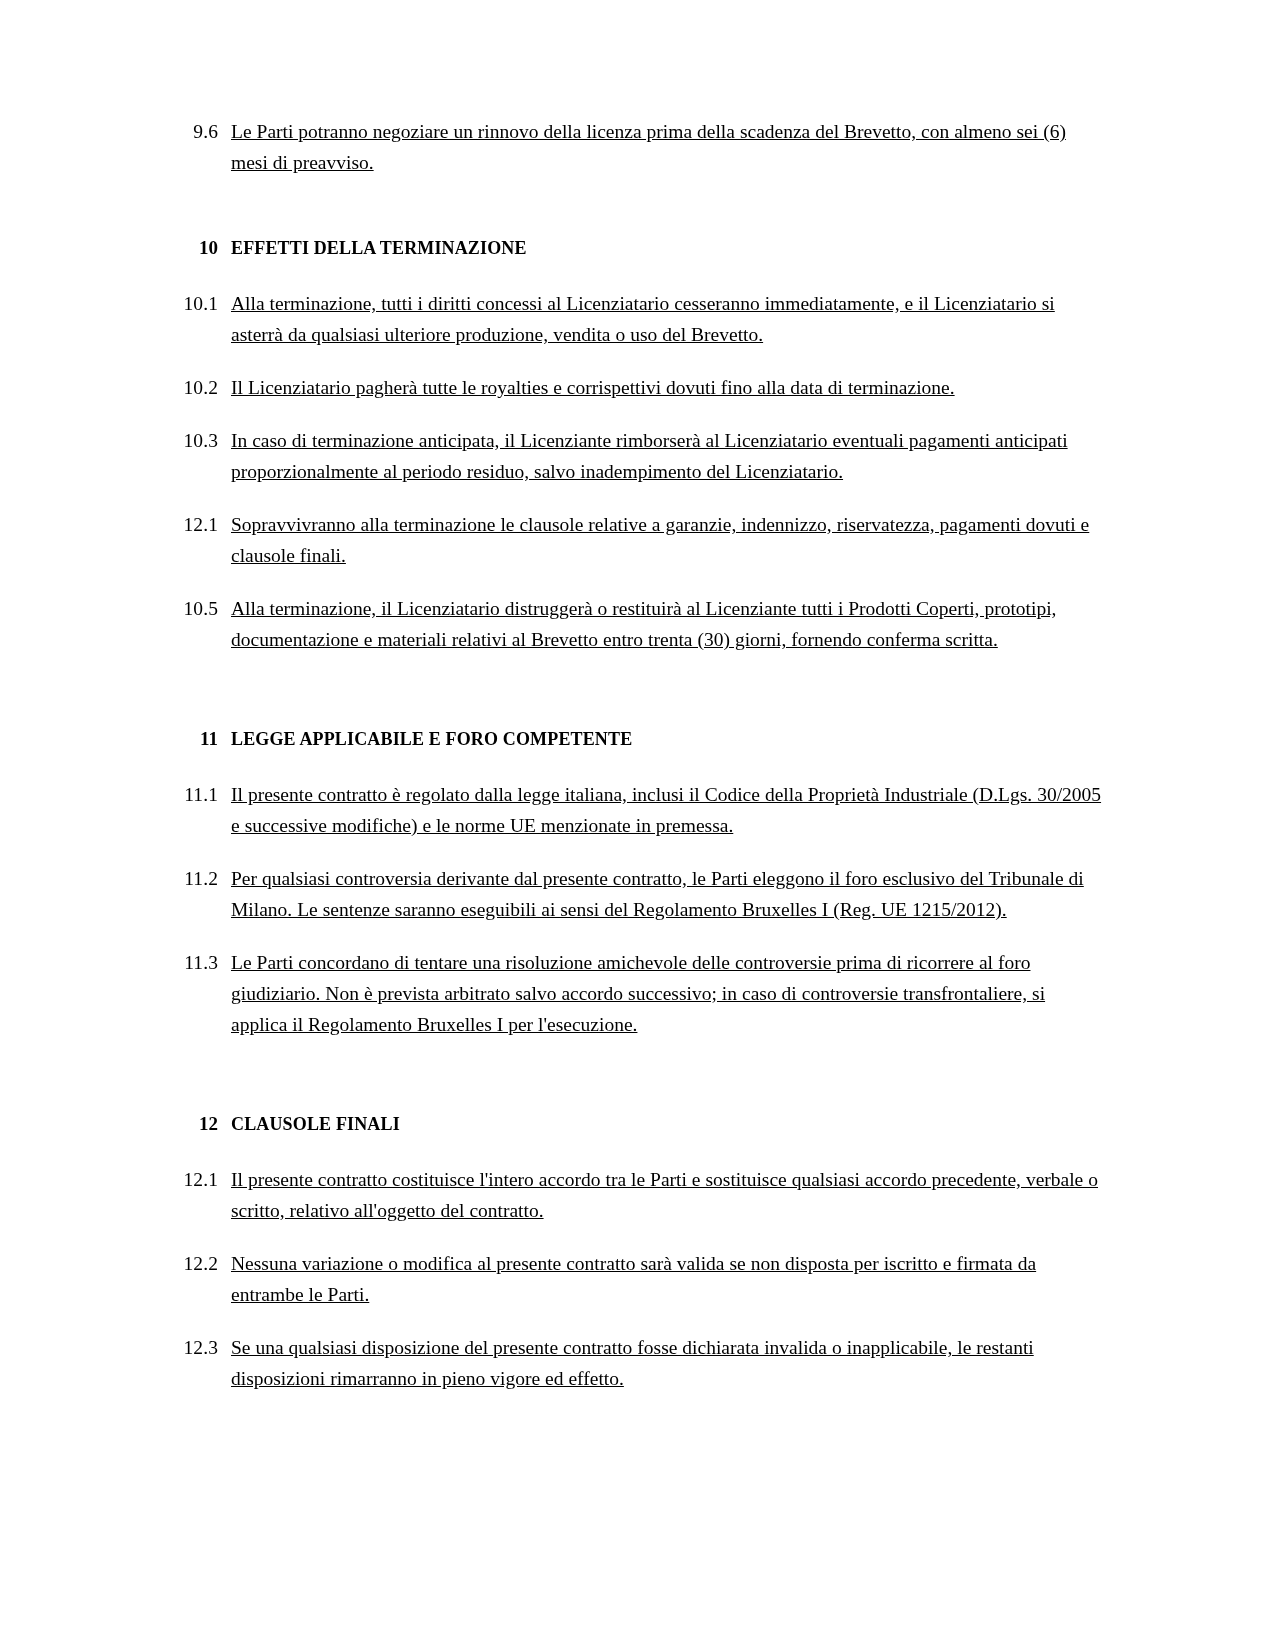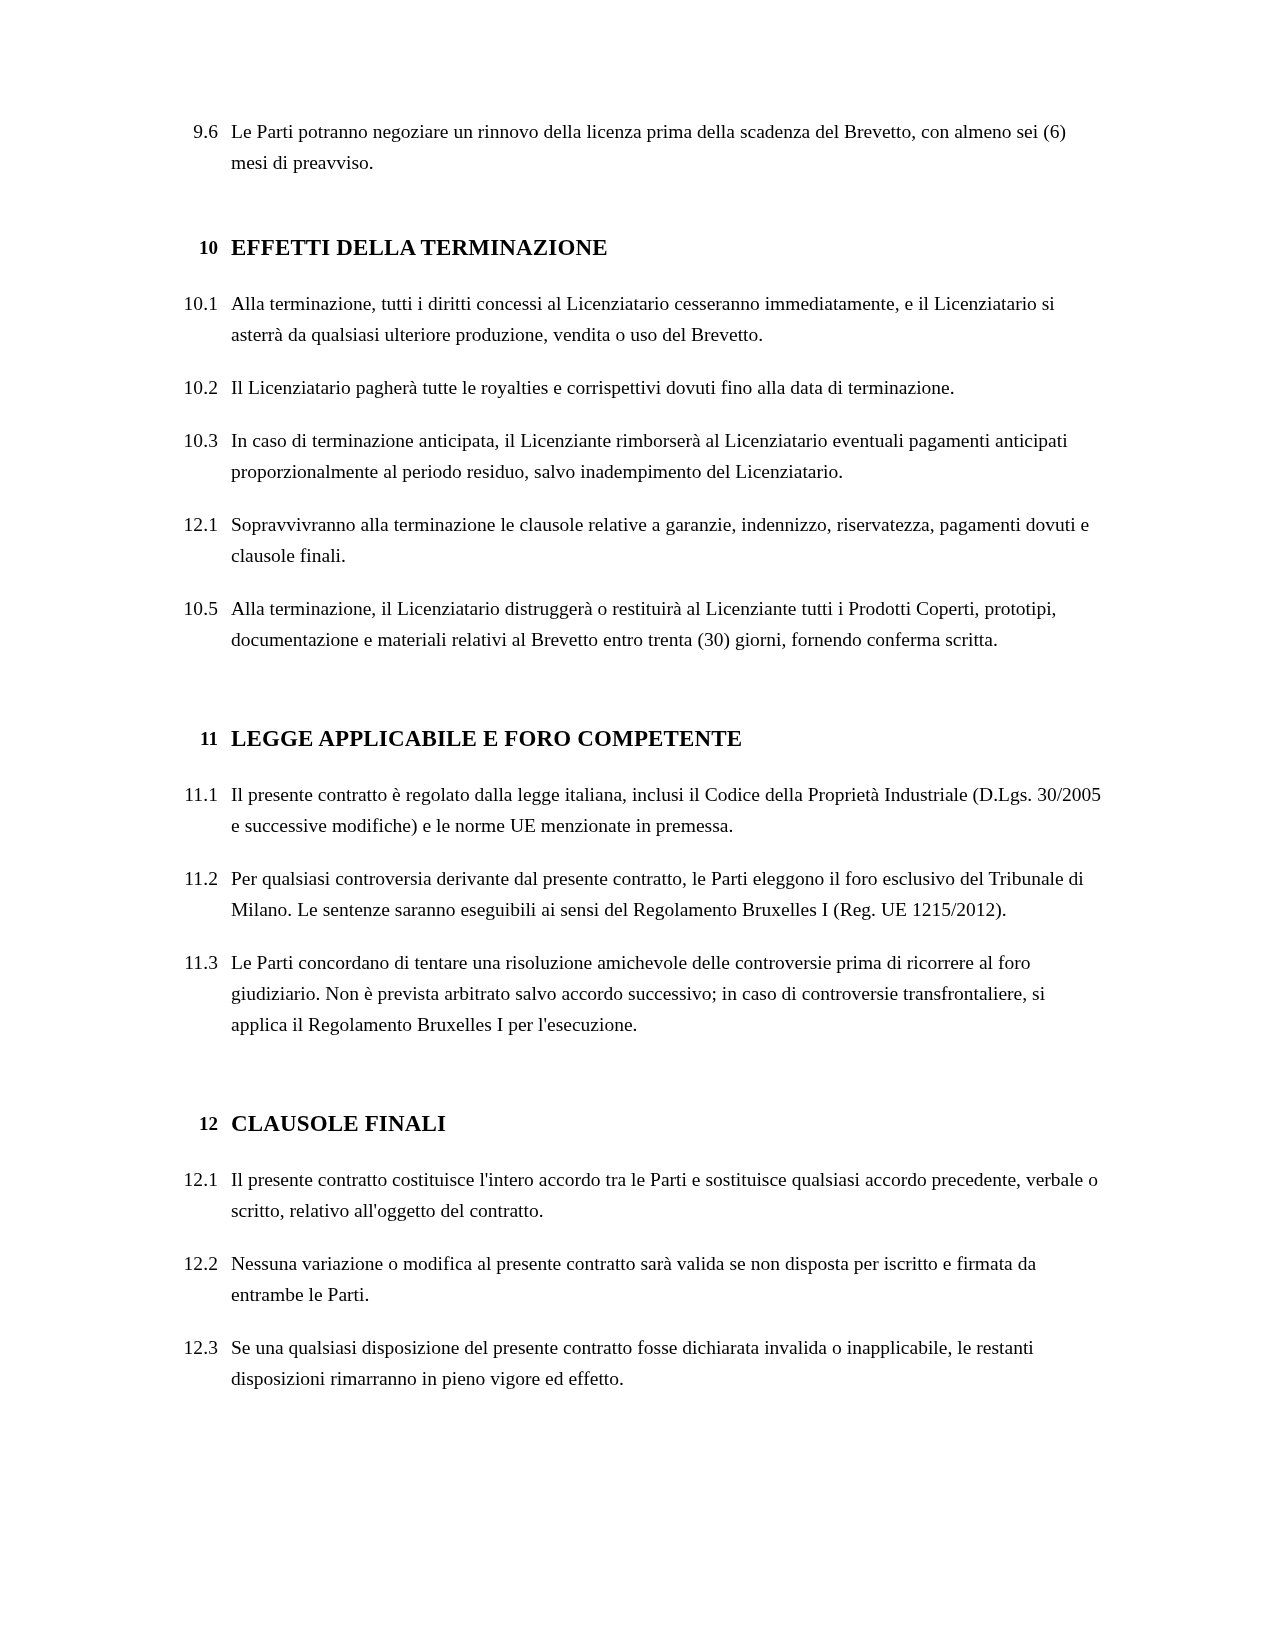--- a/index.html
+++ b/index.html
@@ -46,40 +46,41 @@
     white-space: nowrap;
   }
   .clause-body {
     flex: 1 1 auto;
     padding-left: 13px;
     font-size: 19.5px;
     line-height: 31px;
     text-align: left;
     hyphens: none;
     word-spacing: 0.1px;
+    text-decoration: underline;
   }
 
   
   .heading {
     display: flex;
     align-items: flex-start;
     margin: 46px 0 26px 0;
   }
   .heading-num {
     flex: 0 0 54px;
     width: 54px;
     text-align: right;
     font-size: 19px;
     line-height: 28px;
     font-weight: bold;
   }
   .heading-title {
     flex: 1 1 auto;
     padding-left: 13px;
-    font-size: 23px;
+    font-size: 18px;
     line-height: 28px;
     font-weight: bold;
     letter-spacing: 0.15px;
   }
   .heading.first-heading {
     margin-top: 56px;
     align-items: center;
   }
   .heading.gap-large {
     margin-top: 70px;

